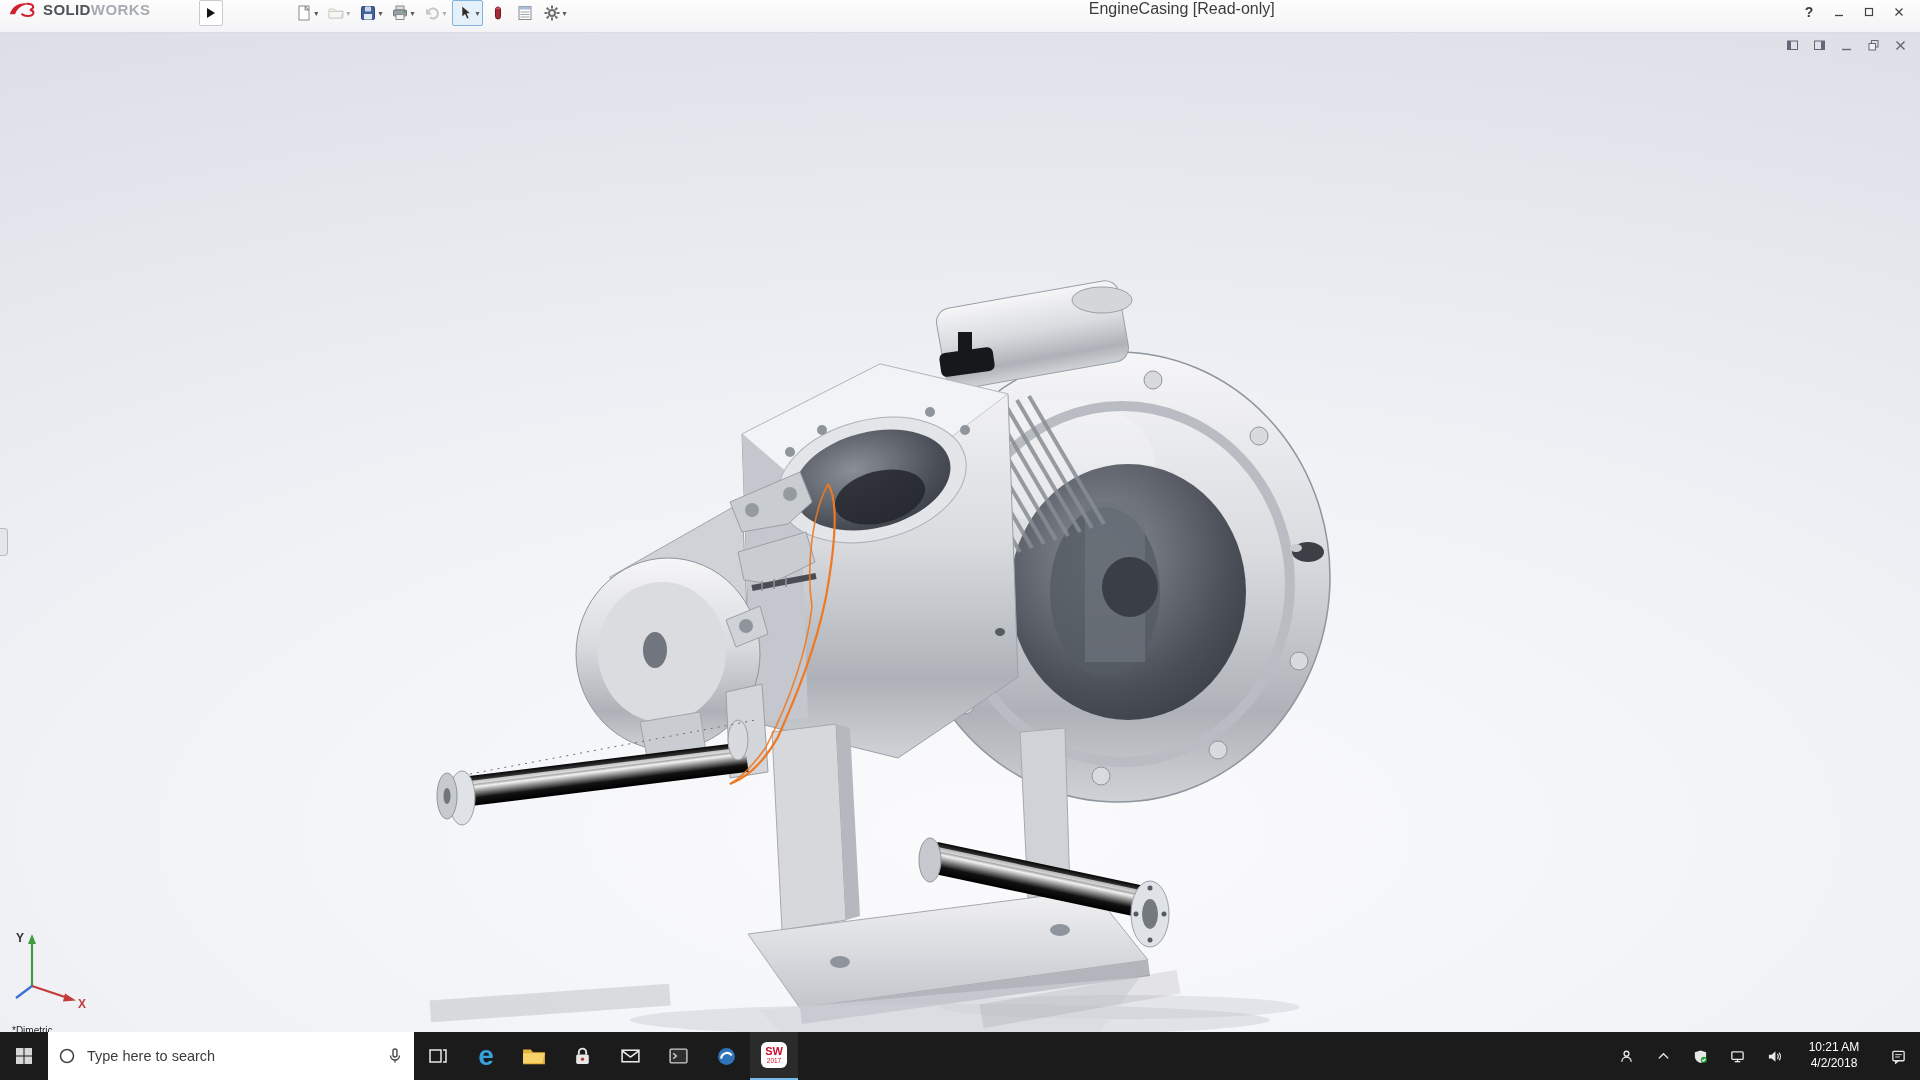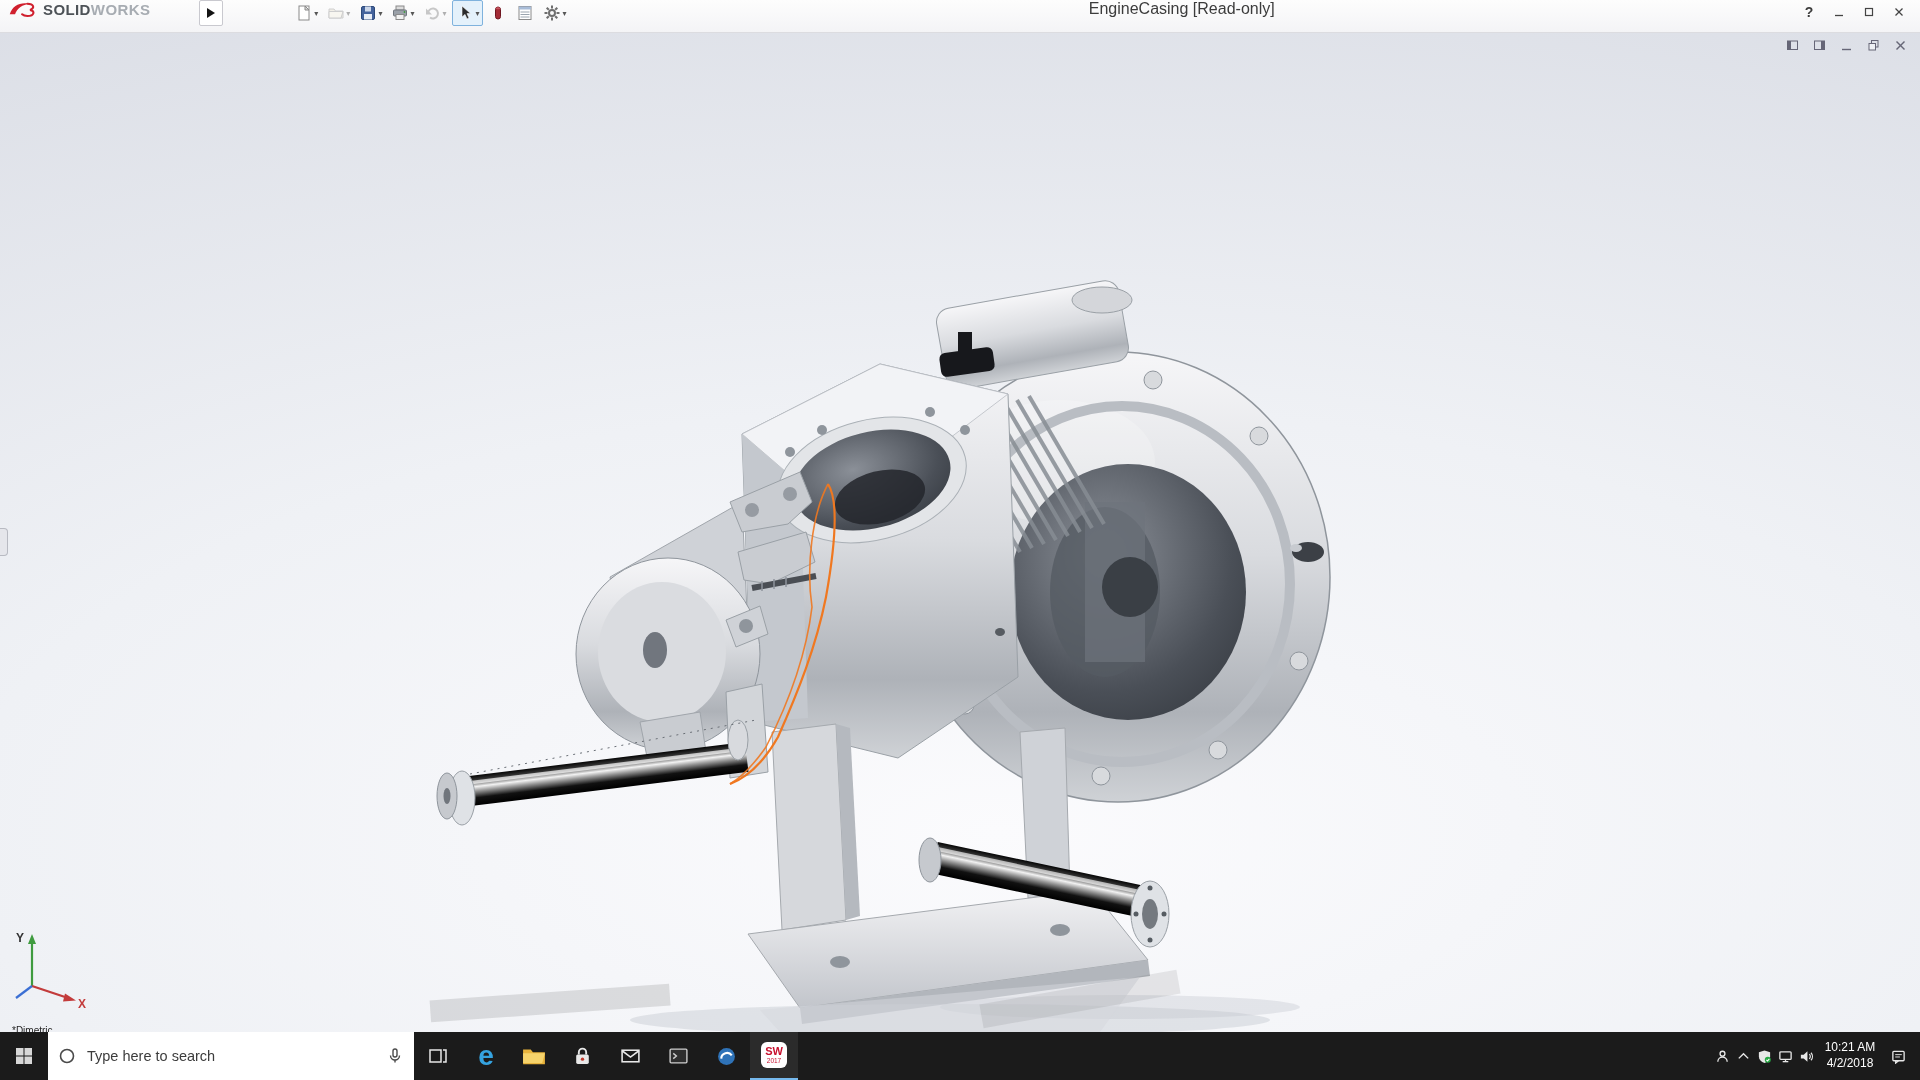--- a/index.html
+++ b/index.html
@@ -50,21 +50,21 @@
     padding:0 10px;gap:9px;flex:none;}
   .search-box input{flex:1;border:none;outline:none;background:transparent;
     font-size:14.5px;color:#3b82f6;font-family:"Liberation Sans",sans-serif;}
   .search-box input::placeholder{color:#3c3c3c;opacity:1;}
   .edge-e{font-size:28px;font-weight:bold;color:#35a3e0;line-height:1;}
   .sw-active{border-bottom:2px solid #76b9ed;background:#2b2b2b;}
   .sw-badge{width:26px;height:26px;background:#fff;border-radius:6px;display:flex;
     flex-direction:column;align-items:center;justify-content:center;line-height:1;}
   .sw-top{color:#c8102e;font-weight:bold;font-size:11px;}
   .sw-bottom{color:#c8102e;font-size:6.5px;margin-top:1px;}
-  .tray{margin-left:auto;display:flex;align-items:center;gap:5px;padding:0 8px;}
+  .tray{margin-left:auto;display:flex;align-items:center;gap:21px;padding:0 8px;}
   .tray-ic{width:16px;height:16px;display:flex;align-items:center;justify-content:center;cursor:pointer;}
   .tray-ic svg{width:15px;height:15px;display:block;}
   .clock{color:#fff;font-size:12px;text-align:center;line-height:1.3;min-width:62px;cursor:pointer;}
   .action{padding:0 6px 0 4px;}
 </style>
 </head>
 <body>
 
 <div class="app">
 

